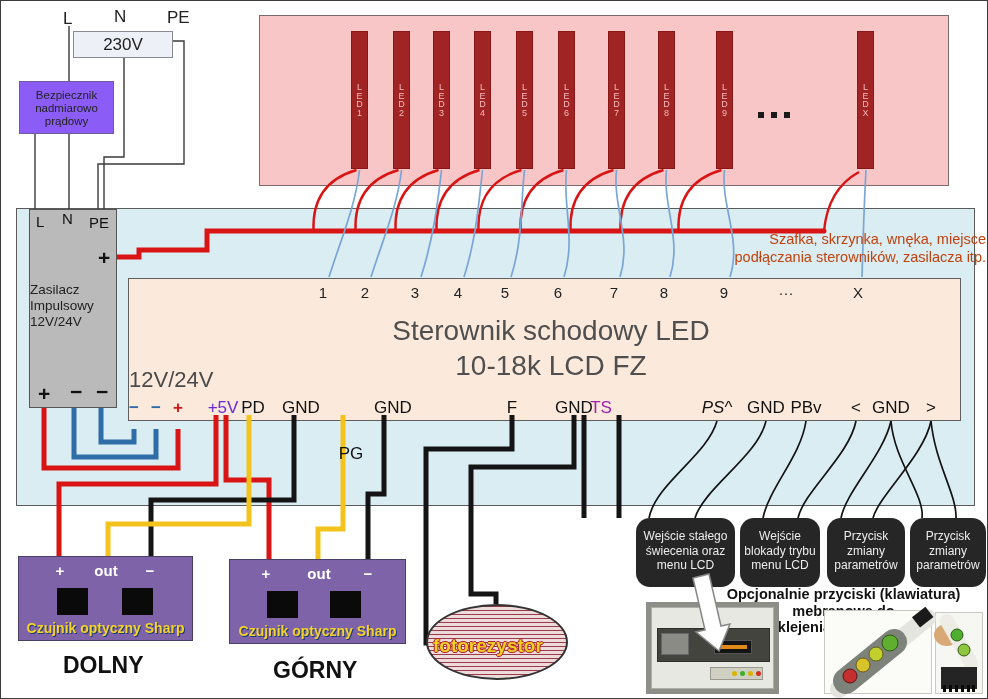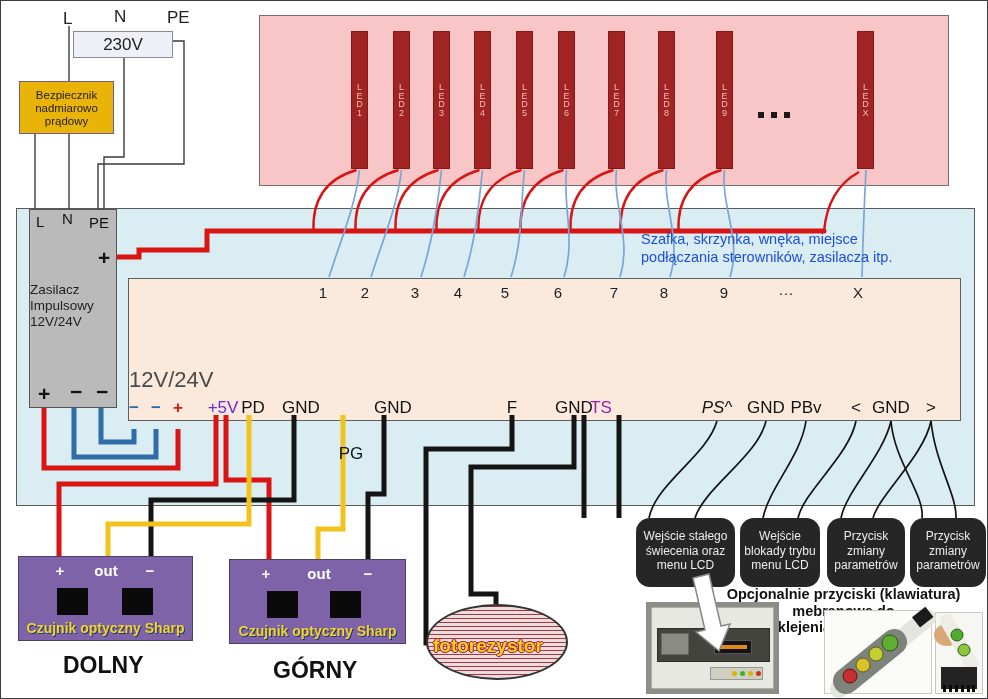--- a/index.html
+++ b/index.html
@@ -12,35 +12,35 @@
   .panel{position:absolute;box-sizing:border-box;}
   .pre{white-space:pre-line;}
   
   .pink-panel{left:258px;top:14px;width:690px;height:171px;background:#f8c6c6;border:1px solid #7d6a6a;}
   .blue-panel{left:15px;top:207px;width:959px;height:298px;background:#daedf3;border:1px solid #5a5a5a;}
   .peach-panel{left:127px;top:277px;width:833px;height:143px;background:#fbeadb;border:1.5px solid #5f5f5f;}
   
   .v230{left:72px;top:30px;width:100px;height:27px;background:#eef0f8;border:1px solid #8a8a96;
         text-align:center;font-size:17px;line-height:26px;color:#222;}
   .mains-lbl{font-size:17px;color:#222;}
-  .fuse{left:18px;top:80px;width:95px;height:53px;background:#eab308;border:1px solid #6f5d96;
+  .fuse{left:18px;top:80px;width:95px;height:53px;background:#8b5cf6;border:1px solid #6f5d96;
         font-size:11.5px;line-height:13px;text-align:center;padding-top:7px;color:#222;}
   
   .psu{left:28px;top:208px;width:88px;height:199px;background:#bababa;border:1px solid #555;}
   .psu-top{font-size:15px;color:#111;}
   .psu-name{left:0;top:72px;width:88px;text-align:left;font-size:13.5px;line-height:16px;color:#222;}
   .psu-bot{font-size:21px;font-weight:bold;color:#111;}
   .psu-plus{left:68px;top:36px;font-size:21px;font-weight:bold;color:#111;}
   
   .led-bar{position:absolute;top:30px;width:17px;height:138px;background:#a12424;border:1px solid #8a1717;
            box-sizing:border-box;display:flex;align-items:center;justify-content:center;}
   .led-bar .lab{white-space:pre-line;font-size:9px;line-height:8.5px;color:#f4baba;text-align:center;}
   .dot-sq{position:absolute;width:6px;height:6px;background:#1a1a1a;top:111px;}
   
-  .cab-note{left:640px;top:229px;width:345px;font-size:14.5px;line-height:18px;color:#1d4ed8;}
+  .cab-note{left:640px;top:229px;width:345px;text-align:right;font-size:14.5px;line-height:18px;color:#c2410c;}
   .ctl-title{left:300px;top:312px;width:500px;text-align:center;font-size:28px;line-height:35px;color:#4f4f4f;}
   .v1224{left:128px;top:366px;font-size:22px;color:#4a4a4a;}
   .topnum{position:absolute;top:283px;font-size:15px;color:#222;transform:translateX(-50%);}
   .botterm{position:absolute;top:397px;font-size:17px;transform:translateX(-50%);font-weight:bold;}
   
   .sensor{position:absolute;width:175px;height:85px;background:#7e63a9;border:1px solid #4a3f66;box-sizing:border-box;}
   .sensor .t{position:absolute;top:5px;color:#fff;font-weight:bold;font-size:15px;transform:translateX(-50%);}
   .sensor .sq{position:absolute;width:31px;height:27px;background:#0a0a0a;top:31px;}
   .sensor .cap{position:absolute;bottom:4px;width:100%;text-align:center;font-size:14px;font-weight:bold;
                color:#f5d327;text-shadow:1px 1px 0 #1a3a7a;}
@@ -211,20 +211,22 @@
 D
 X</div>
       </div>
     </div>
   <div class="dot-sq" style="left:757px;"></div>
   <div class="dot-sq" style="left:770px;"></div>
   <div class="dot-sq" style="left:783px;"></div>
 
   <div class="abs cab-note pre">Szafka, skrzynka, wnęka, miejsce
 podłączania sterowników, zasilacza itp.</div>
+  <div class="abs ctl-title pre">Sterownik schodowy LED
+10-18k LCD FZ</div>
   <span class="abs v1224">12V/24V</span>
   <div id="top-terms">
       <span class="topnum" style="left: 322px;">1</span>
       <span class="topnum" style="left: 364px;">2</span>
       <span class="topnum" style="left: 414px;">3</span>
       <span class="topnum" style="left: 457px;">4</span>
       <span class="topnum" style="left: 504px;">5</span>
       <span class="topnum" style="left: 557px;">6</span>
       <span class="topnum" style="left: 613px;">7</span>
       <span class="topnum" style="left: 663px;">8</span>

